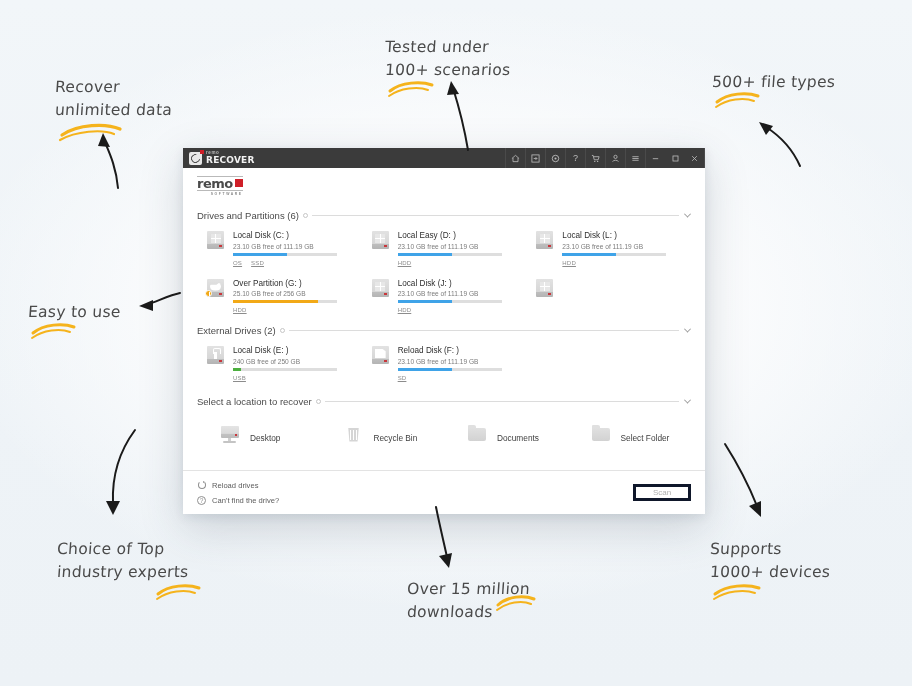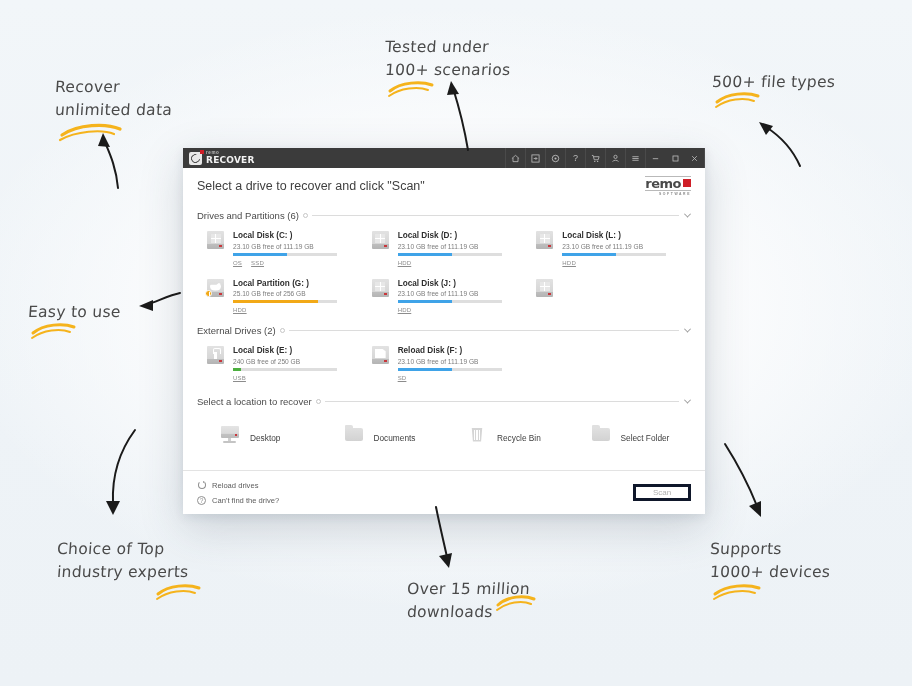--- a/index.html
+++ b/index.html
@@ -124,21 +124,21 @@
     border-right: 1px solid #9b9b9b; border-bottom: 1px solid #9b9b9b;
     transform: rotate(45deg) translate(-1px,-1px);
   }
 
   .drive-grid { display: grid; grid-template-columns: repeat(3, 1fr); }
   .drive {
     display: flex; gap: 7px; padding: 6px 6px 6px 8px;
     align-items: flex-start; cursor: pointer;
   }
   .drive-info { flex: 1; min-width: 0; padding-top: 1px; }
-  .drive-name { font-size: 8.2px; font-weight: bold; color: #2f2f2f; white-space: nowrap; }
+  .drive-name { font-size: 8.2px; font-weight: normal; color: #2f2f2f; white-space: nowrap; }
   .drive-sub { font-size: 6.6px; color: #7c7c7c; margin-top: 2.5px; white-space: nowrap; }
   .bar {
     height: 3px; background: #dedede; margin-top: 3px; width: 104px;
     position: relative; overflow: hidden;
   }
   .bar i { position: absolute; left: 0; top: 0; bottom: 0; display:block; }
   .tags { margin-top: 4px; display: flex; gap: 9px; }
   .tag {
     font-size: 6px; color: #8c8c8c; text-decoration: underline;
     letter-spacing: 0.2px; cursor: pointer;
@@ -354,21 +354,20 @@
       </div>
       <div class="tb-btn win" title="Close">
         <svg width="9" height="9" viewBox="0 0 10 10">
             <path d="M2.4 2.4 L7.6 7.6 M7.6 2.4 L2.4 7.6" stroke="#bdbdbd" stroke-width="0.9"></path>
           </svg>
       </div>
     </div>
   </div>
 
   <div class="app-header">
-    <div class="page-title">Select a drive to recover and click "Scan"</div>
     <div class="remo-logo">
       <div class="remo-word">
         <span>remo</span>
         <i class="remo-sq"></i>
       </div>
       <div class="remo-sub">SOFTWARE</div>
     </div>
   </div>
 
   <div class="app-body">
@@ -406,21 +405,21 @@
           <div class="dicon">
             <div class="case"></div>
             <div class="win4">
               <i></i>
               <i></i>
               <i></i>
               <i></i>
             </div>
           </div>
           <div class="drive-info">
-            <div class="drive-name">Local Disk (D: )</div>
+            <div class="drive-name">Local Easy (D: )</div>
             <div class="drive-sub">23.10 GB free of 111.19 GB</div>
             <div class="bar">
               <i style="width:52%;background:#3fa3e8"></i>
             </div>
             <div class="tags">
               <span class="tag">HDD</span>
             </div>
           </div>
         </div>
         <div class="drive">
@@ -444,21 +443,21 @@
             </div>
           </div>
         </div>
         <div class="drive">
           <div class="dicon">
             <div class="case"></div>
             <div class="moon"></div>
             <div class="warn"></div>
           </div>
           <div class="drive-info">
-            <div class="drive-name">Local Partition (G: )</div>
+            <div class="drive-name">Over Partition (G: )</div>
             <div class="drive-sub">25.10 GB free of 256 GB</div>
             <div class="bar">
               <i style="width:82%;background:#f2a917"></i>
             </div>
             <div class="tags">
               <span class="tag">HDD</span>
             </div>
           </div>
         </div>
         <div class="drive">
@@ -546,33 +545,33 @@
         <div class="loc">
           <div class="licon">
             <div class="monitor"></div>
             <div class="stand"></div>
             <div class="base"></div>
           </div>
           <span class="loc-label">Desktop</span>
         </div>
         <div class="loc">
           <div class="licon">
-            <div class="folder"></div>
-          </div>
-          <span class="loc-label">Documents</span>
+            <div class="bin">
+              <i></i>
+              <i></i>
+              <i></i>
+            </div>
+          </div>
+          <span class="loc-label">Recycle Bin</span>
         </div>
         <div class="loc">
           <div class="licon">
-            <div class="bin">
-              <i></i>
-              <i></i>
-              <i></i>
-            </div>
-          </div>
-          <span class="loc-label">Recycle Bin</span>
+            <div class="folder"></div>
+          </div>
+          <span class="loc-label">Documents</span>
         </div>
         <div class="loc">
           <div class="licon">
             <div class="folder"></div>
           </div>
           <span class="loc-label">Select Folder</span>
         </div>
       </div>
   </div>
 

